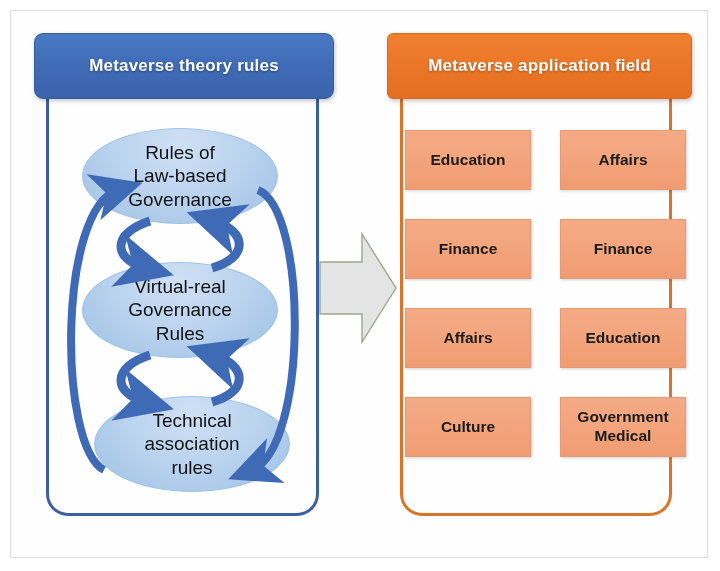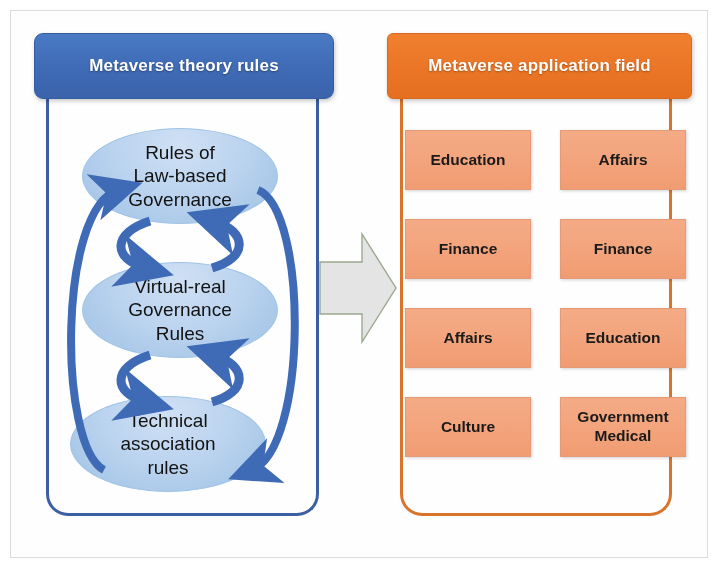--- a/index.html
+++ b/index.html
@@ -52,21 +52,21 @@
     display:flex;align-items:center;justify-content:center;
     text-align:center;
     box-sizing:border-box;
   }
   .ellipse .etxt{
     color:#131313;font-size:19px;font-weight:normal;line-height:1.22;
     padding:0 12px;
   }
   #ellipse-law{left:82px;top:128px;width:196px;height:96px;}
   #ellipse-virtual{left:82px;top:262px;width:196px;height:96px;}
-  #ellipse-technical{left:70px;top:396px;width:196px;height:96px;}
+  #ellipse-technical{left:94px;top:396px;width:196px;height:96px;}
 
   #cycle-arrows{position:absolute;left:0;top:0;width:720px;height:571px;pointer-events:none;}
 
   
   #center-arrow{position:absolute;left:318px;top:232px;width:80px;height:112px;}
 
   
   #right-bracket{
     position:absolute;
     left:400px;top:96px;width:272px;height:420px;

